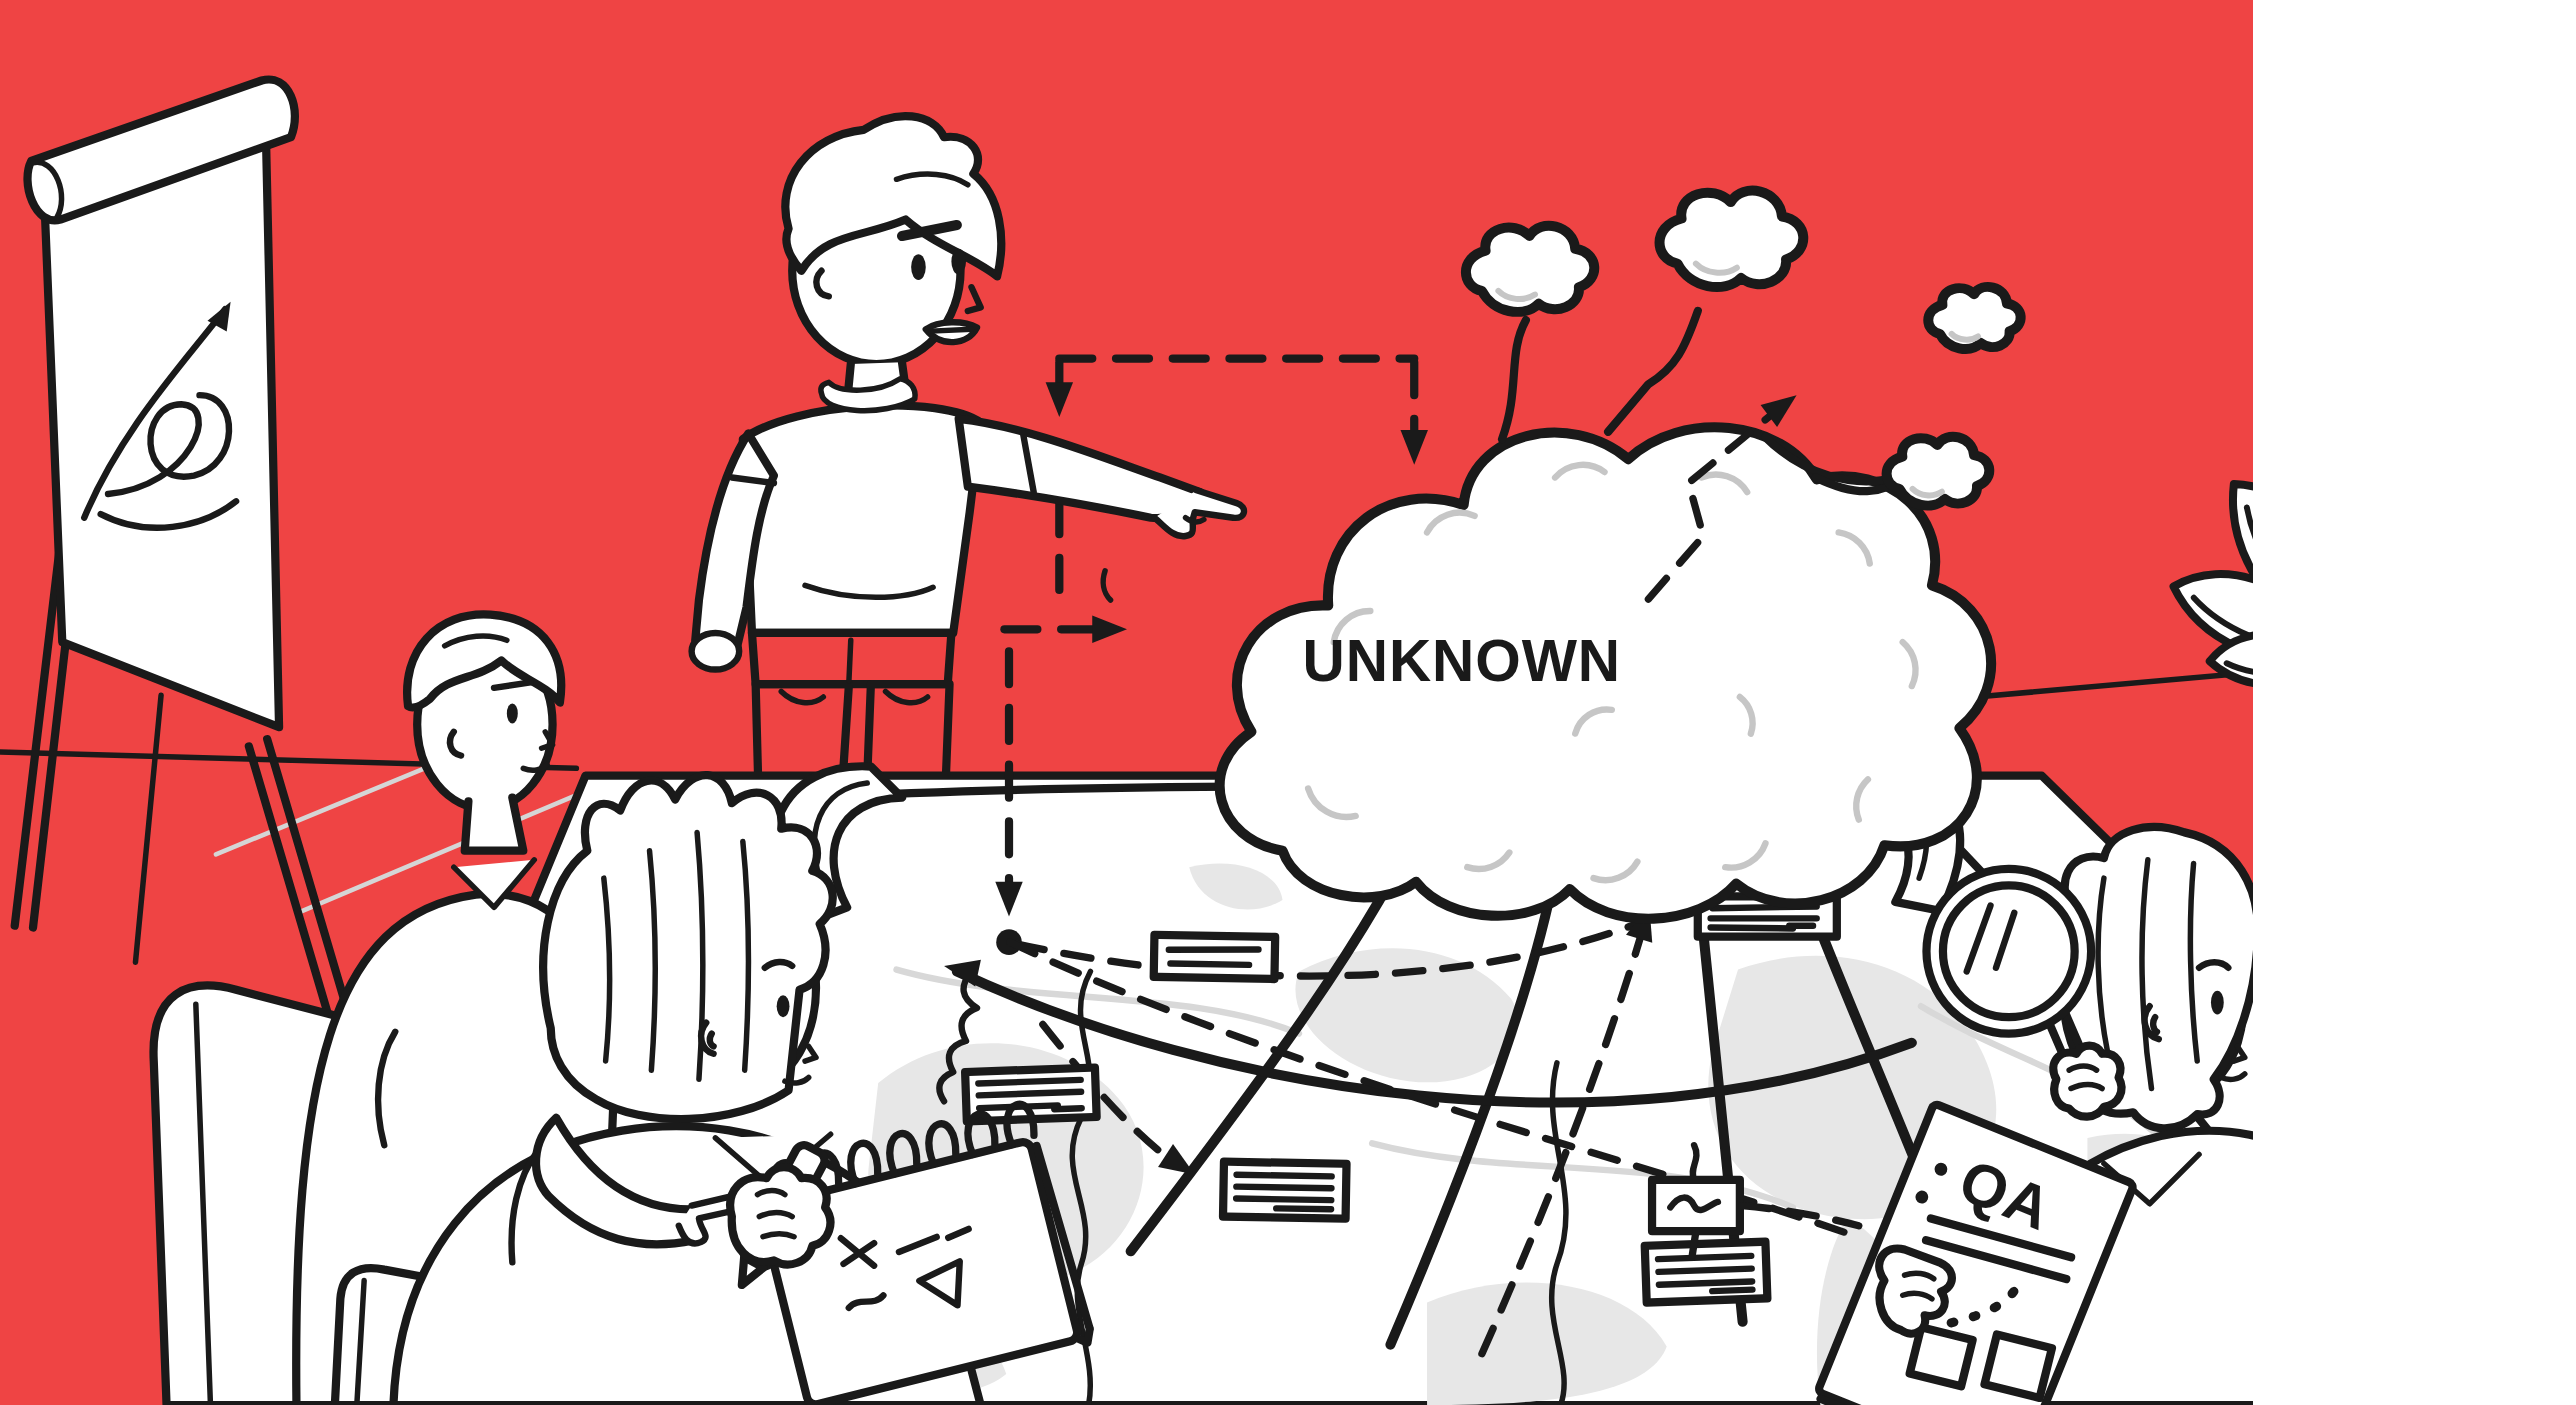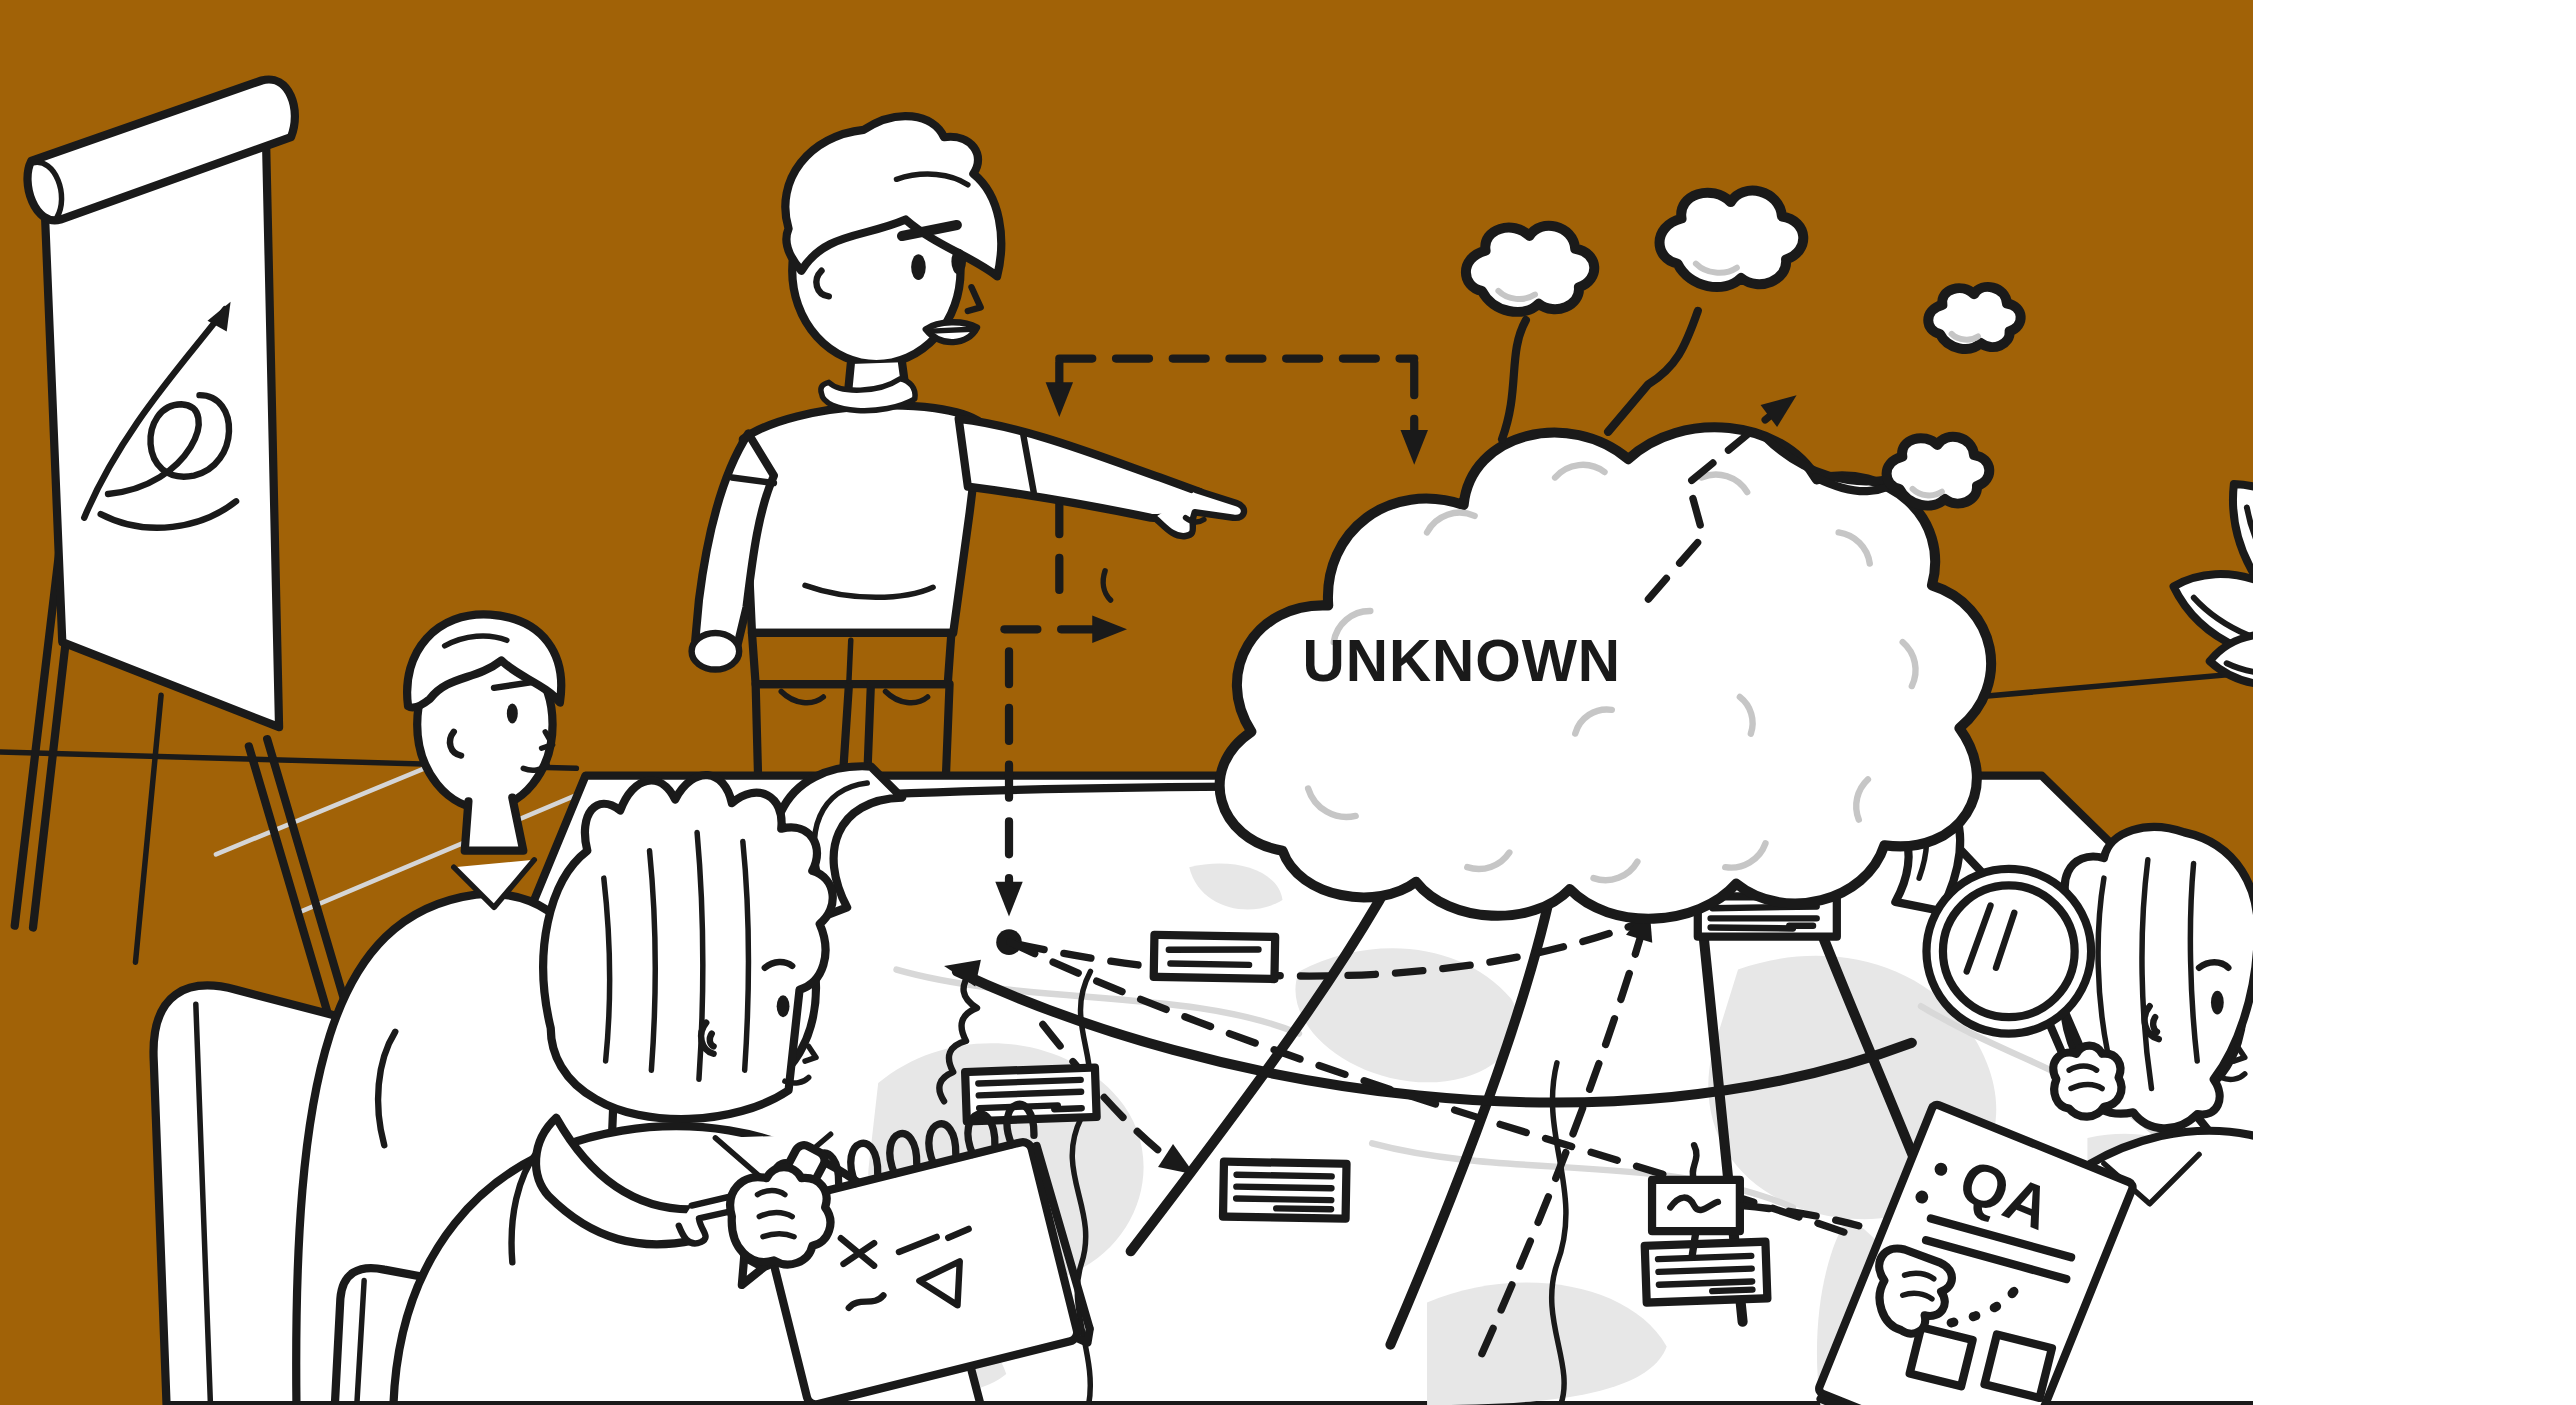--- a/index.html
+++ b/index.html
@@ -1,16 +1,16 @@
 <!DOCTYPE html>
 <html style="font-size:14.6px"><head>
 <meta charset="utf-8">
 <style>
   html,body{margin:0;padding:0;background:#ffffff;}
-  #stage{position:relative;width:2253px;height:1405px;background:#a16207;overflow:hidden;
+  #stage{position:relative;width:2253px;height:1405px;background:#ef4444;overflow:hidden;
          font-family:"Liberation Sans", sans-serif;}
   svg{display:block}
   .k  {stroke:#1a1a1a;fill:none;stroke-width:9;stroke-linecap:round;stroke-linejoin:round;}
   .kf {stroke:#1a1a1a;fill:#ffffff;stroke-width:9;stroke-linecap:round;stroke-linejoin:round;}
   .thin{stroke-width:6;}
   .th7{stroke-width:7;}
   .thick{stroke-width:11;}
   .dash{stroke-dasharray:36 26;}
   .dash2{stroke-dasharray:30 22;stroke-width:8;}
   .dot {stroke-dasharray:3 22;stroke-width:10;}

